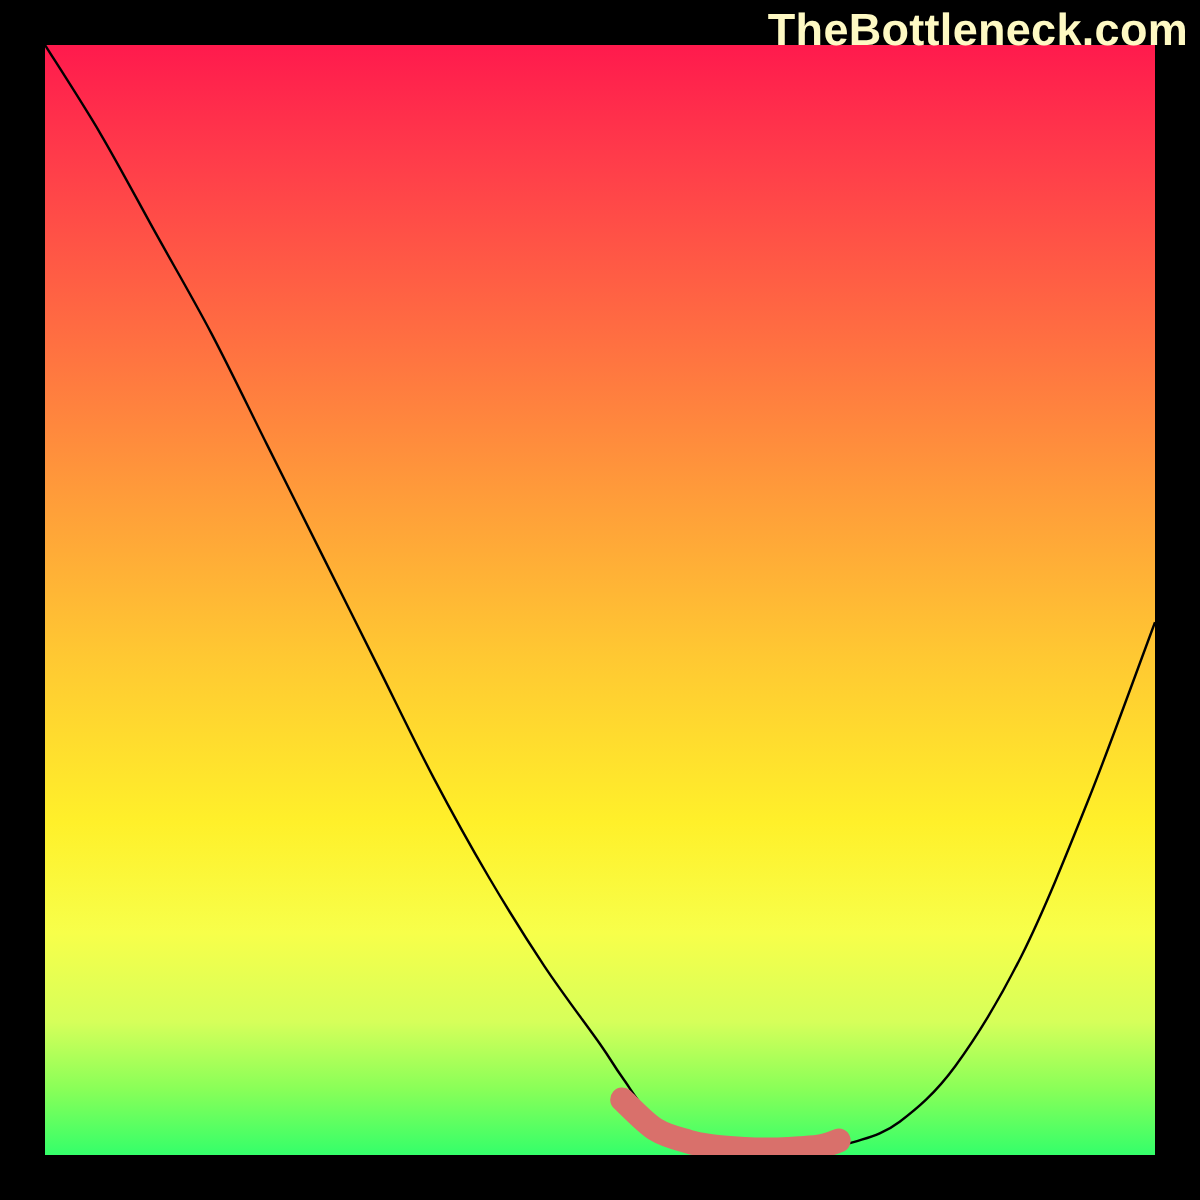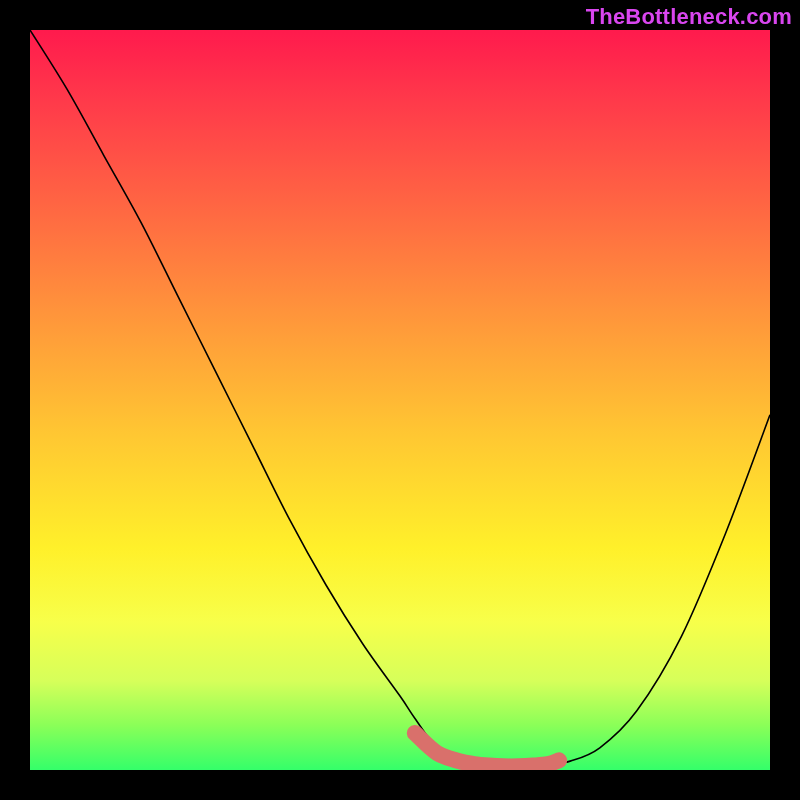--- a/index.html
+++ b/index.html
@@ -8,22 +8,22 @@
     width: 800px;
     height: 800px;
     background: #000;
     position: relative;
     font-family: Arial, Helvetica, sans-serif;
   }
   .watermark {
     position: absolute;
     top: 4px;
     right: 8px;
-    color: #d946ef;
-    font-size: 22px;
+    color: #fef9c3;
+    font-size: 30px;
     font-weight: bold;
     z-index: 20;
     letter-spacing: 0.2px;
   }
   .frame {
     position: absolute;
     left: 30px;
     top: 30px;
     width: 740px;
     height: 740px;

